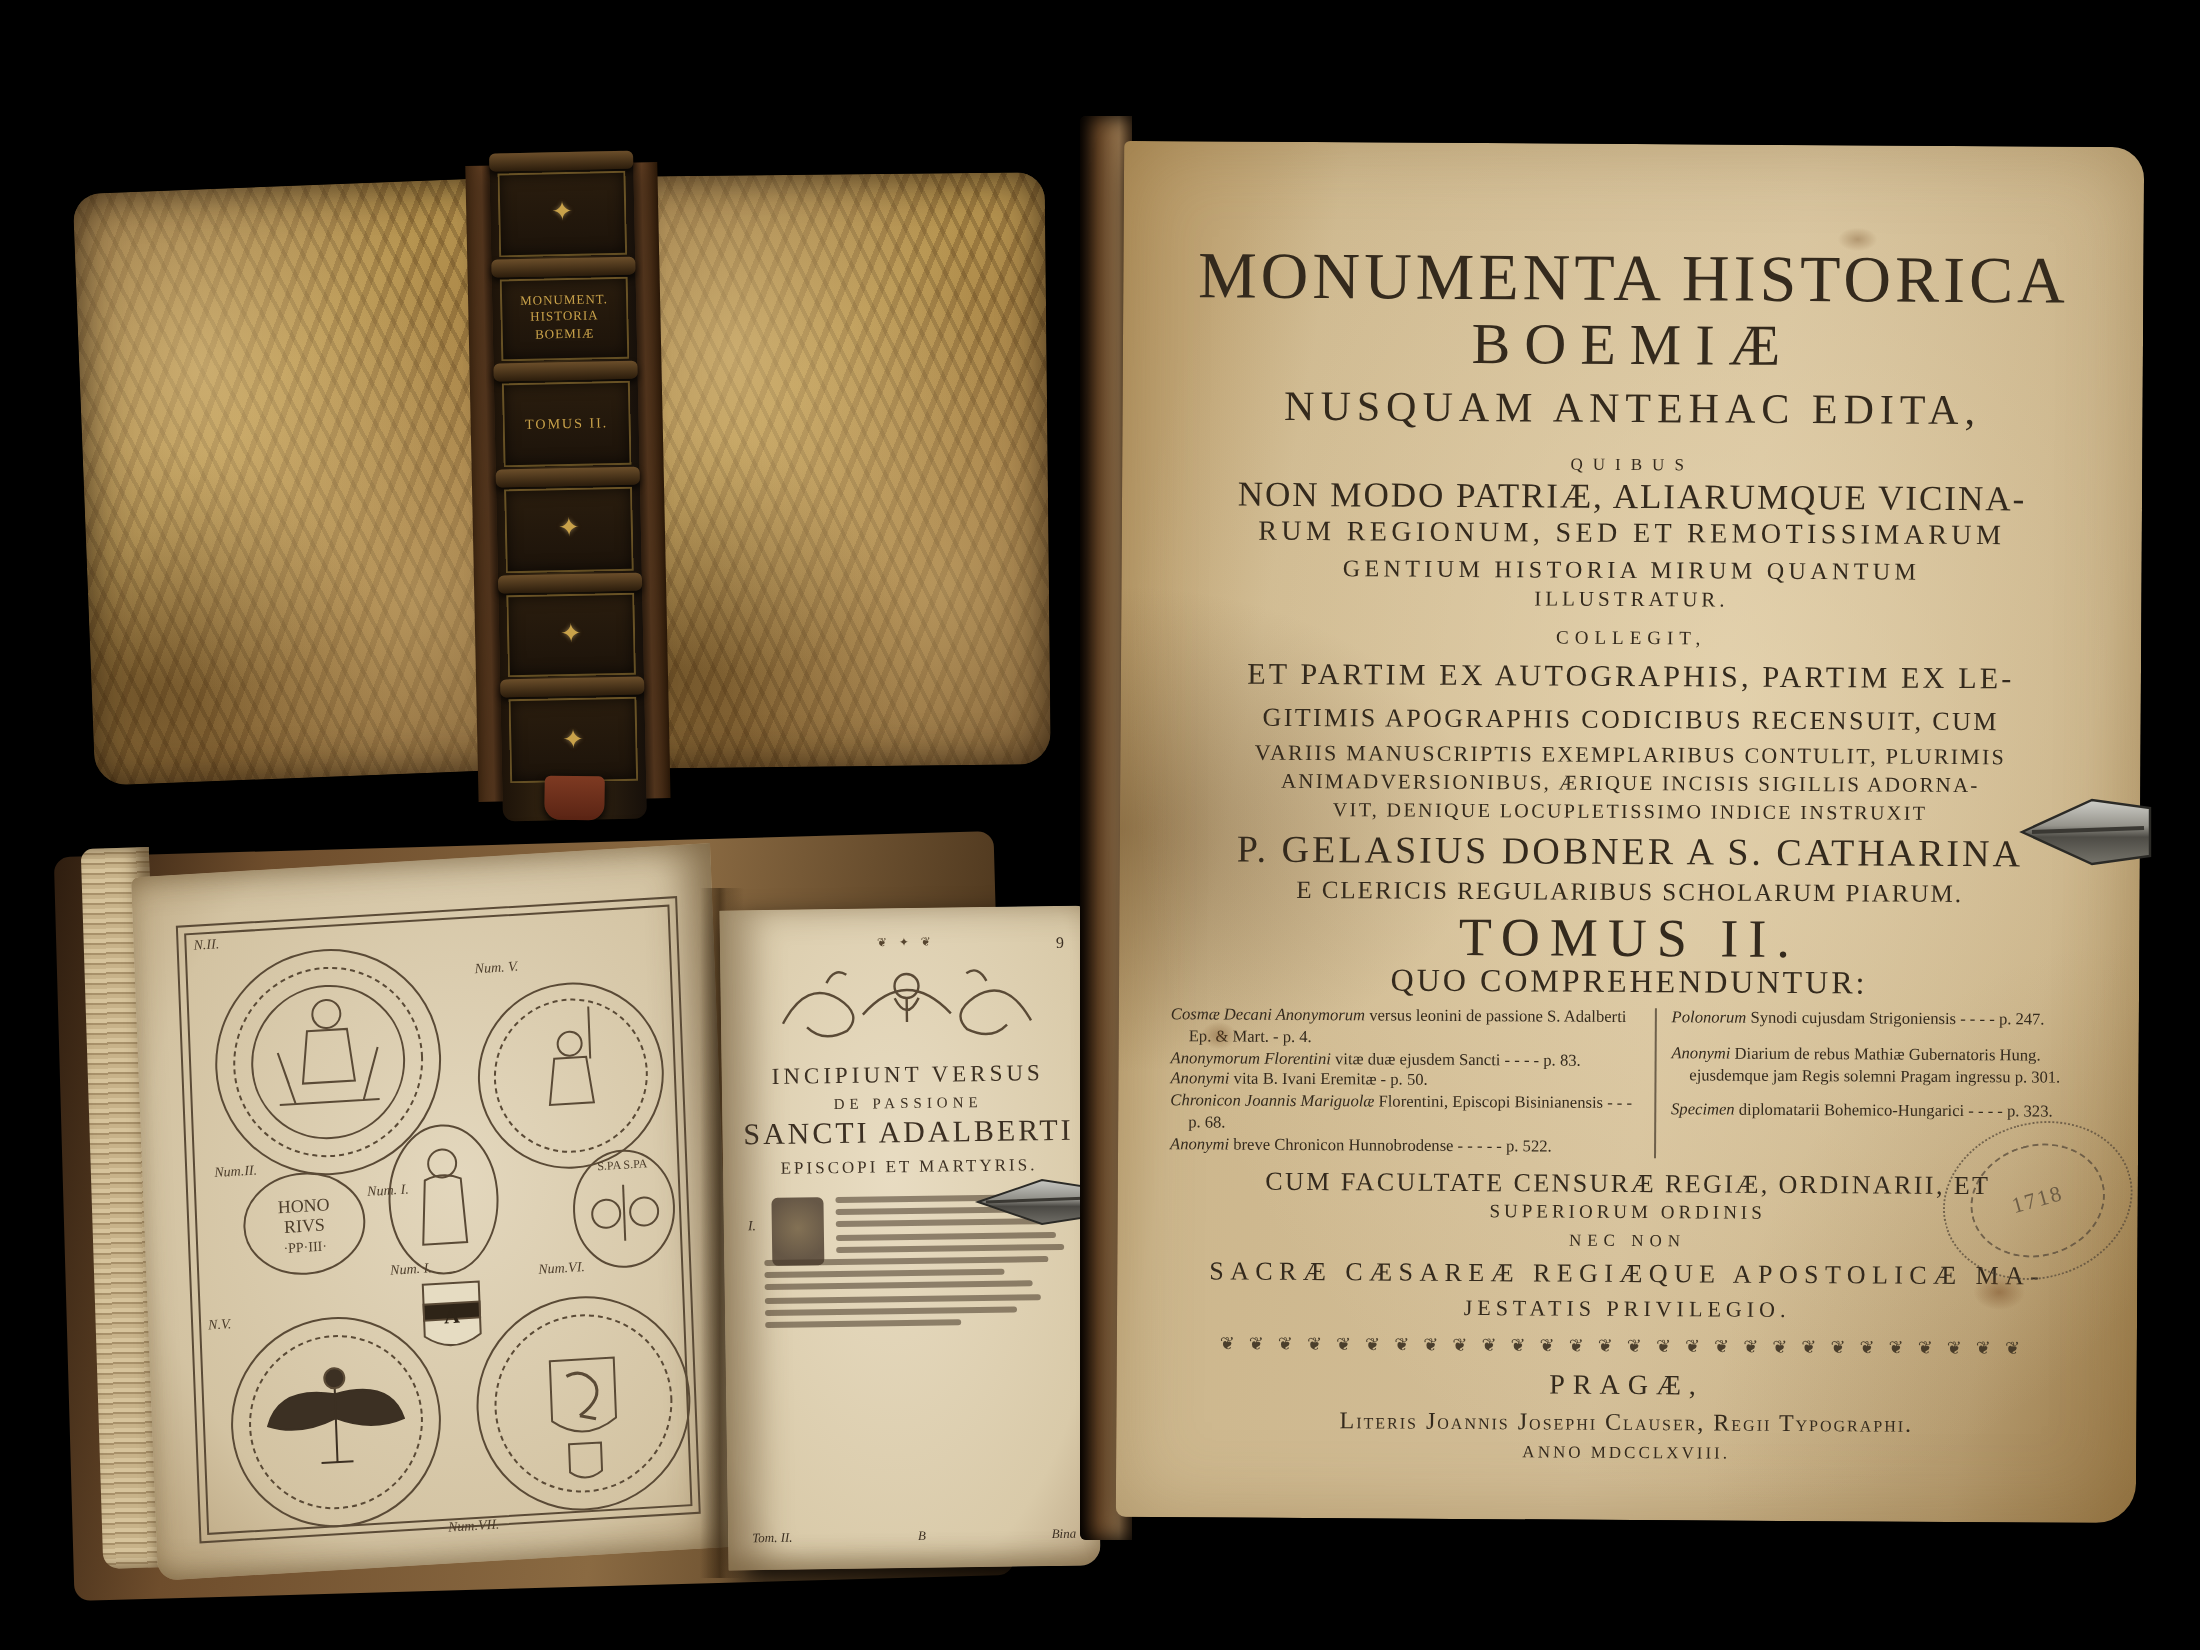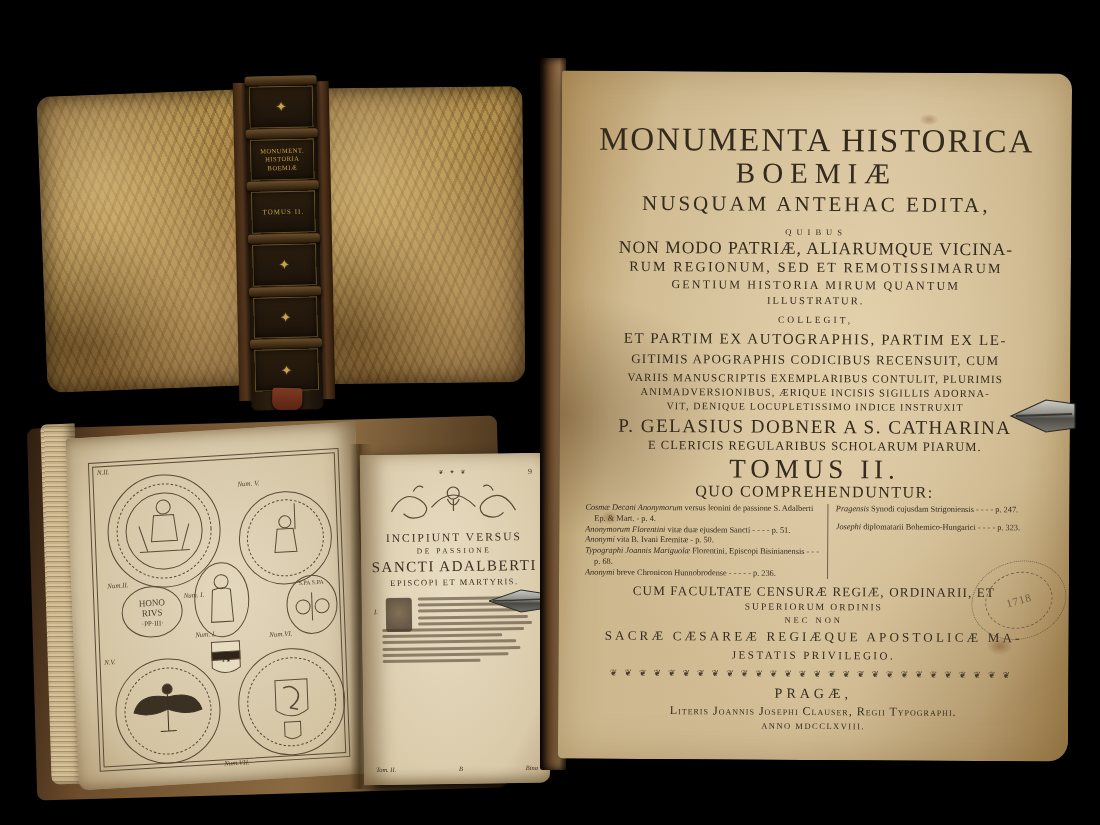--- a/index.html
+++ b/index.html
@@ -325,28 +325,29 @@
     <div class="t-col3">ANIMADVERSIONIBUS, ÆRIQUE INCISIS SIGILLIS ADORNA-</div>
     <div class="t-col4">VIT, DENIQUE LOCUPLETISSIMO INDICE INSTRUXIT</div>
     <div class="t-author">P. GELASIUS DOBNER A S. CATHARINA</div>
     <div class="t-author-sub">E CLERICIS REGULARIBUS SCHOLARUM PIARUM.</div>
     <div class="t-tomus">TOMUS II.</div>
     <div class="t-quo">QUO COMPREHENDUNTUR:</div>
 
     <div id="contents">
       <div class="colL">
         <div class="entry"><i>Cosmæ Decani Anonymorum</i><span> versus leonini de passione S. Adalberti Ep. &amp; Mart.  -  p. 4.</span></div>
-        <div class="entry"><i>Anonymorum Florentini</i><span> vitæ duæ ejusdem Sancti  -  -  -  -  p. 51.</span></div>
+        <div class="entry"><i>Anonymorum Florentini</i><span> vitæ duæ ejusdem Sancti  -  -  -  -  p. 83.</span></div>
         <div class="entry"><i>Anonymi</i><span> vita B. Ivani Eremitæ  -  p. 50.</span></div>
-        <div class="entry"><i>Typographi Joannis Mariguolæ</i><span> Florentini, Episcopi Bisinianensis  -  -  -  p. 68.</span></div>
-        <div class="entry"><i>Anonymi</i><span> breve Chronicon Hunnobrodense  -  -  -  -  -  p. 236.</span></div>
+        <div class="entry"><i>Chronicon Joannis Mariguolæ</i><span> Florentini, Episcopi Bisinianensis  -  -  -  p. 68.</span></div>
+        <div class="entry"><i>Anonymi</i><span> breve Chronicon Hunnobrodense  -  -  -  -  -  p. 522.</span></div>
       </div>
       <div class="colR">
-        <div class="entry"><i>Pragensis</i><span> Synodi cujusdam Strigoniensis  -  -  -  -  p. 247.</span></div>
-        <div class="entry"><i>Josephi</i><span> diplomatarii Bohemico-Hungarici  -  -  -  -  p. 323.</span></div>
+        <div class="entry"><i>Polonorum</i><span> Synodi cujusdam Strigoniensis  -  -  -  -  p. 247.</span></div>
+        <div class="entry"><i>Anonymi</i><span> Diarium de rebus Mathiæ Gubernatoris Hung. ejusdemque jam Regis solemni Pragam ingressu  p. 301.</span></div>
+        <div class="entry"><i>Specimen</i><span> diplomatarii Bohemico-Hungarici  -  -  -  -  p. 323.</span></div>
       </div>
     </div>
 
     <div class="t-priv0">CUM FACULTATE CENSURÆ REGIÆ, ORDINARII, ET</div>
     <div class="t-priv1">SUPERIORUM ORDINIS</div>
     <div class="t-priv2">NEC NON</div>
     <div class="t-priv3">SACRÆ CÆSAREÆ REGIÆQUE APOSTOLICÆ MA-</div>
     <div class="t-priv4">JESTATIS PRIVILEGIO.</div>
     <div class="t-ornrow">❦❦❦❦❦❦❦❦❦❦❦❦❦❦❦❦❦❦❦❦❦❦❦❦❦❦❦❦</div>
     <div class="t-city">PRAGÆ,</div>

